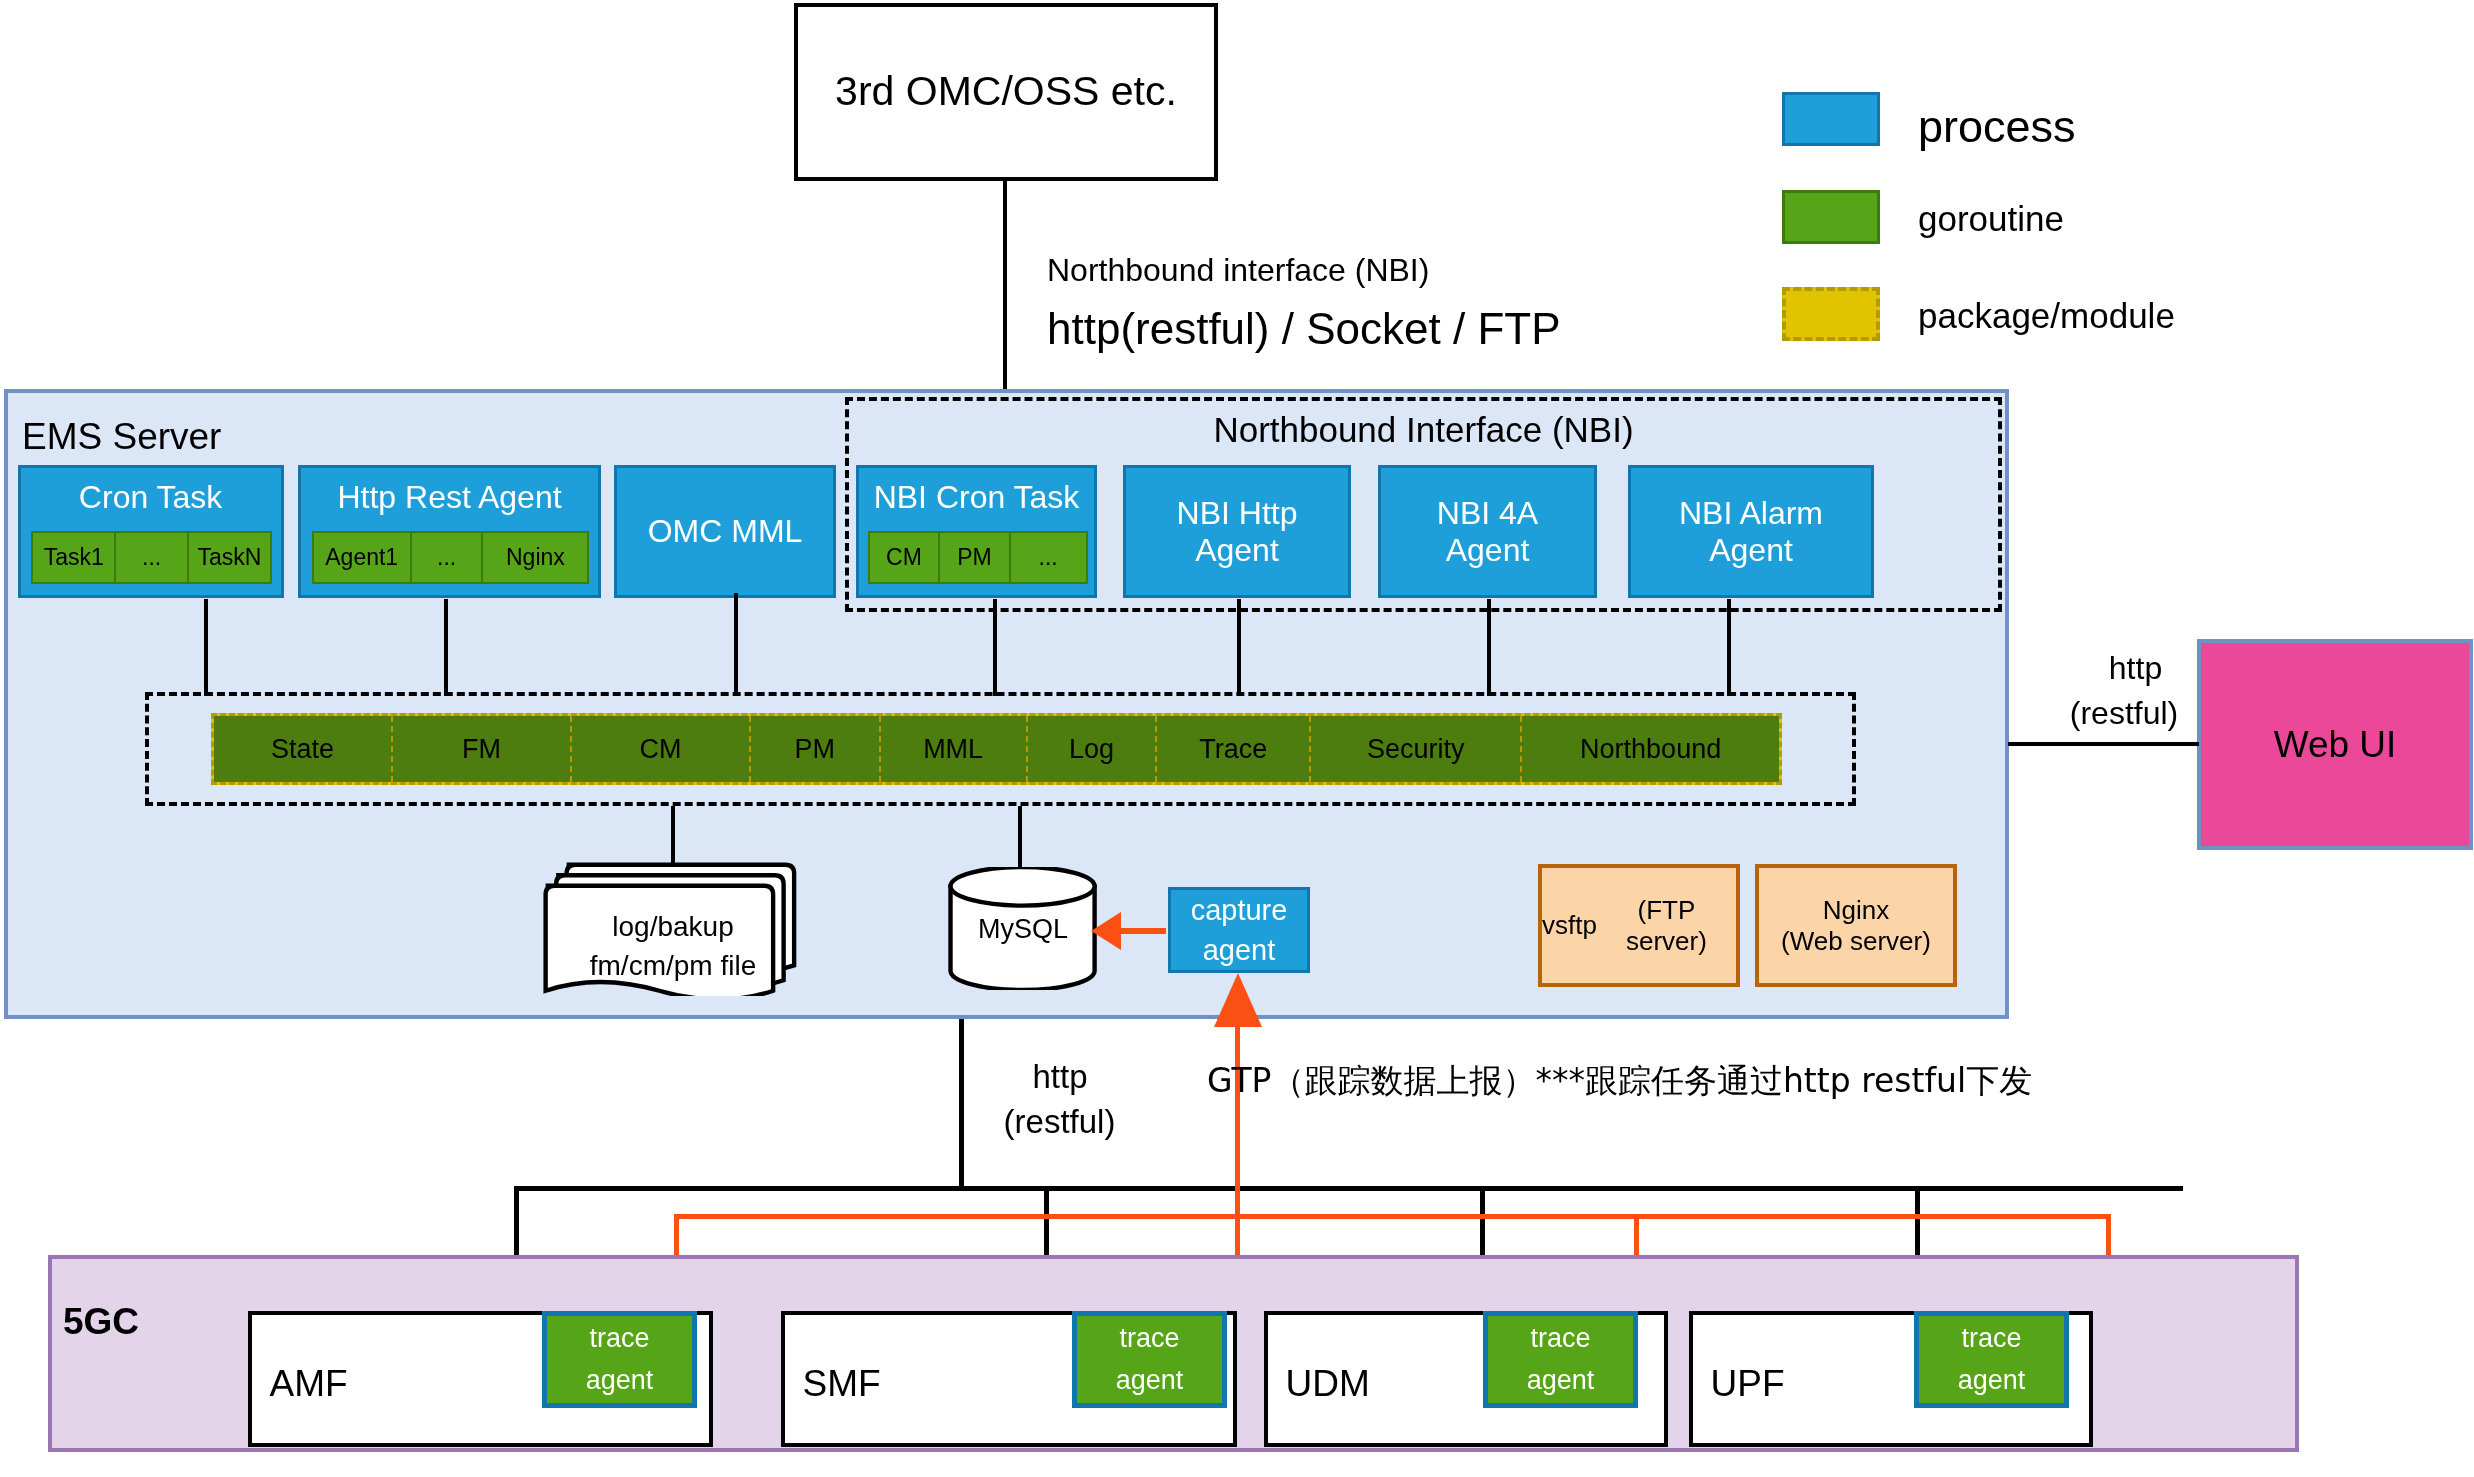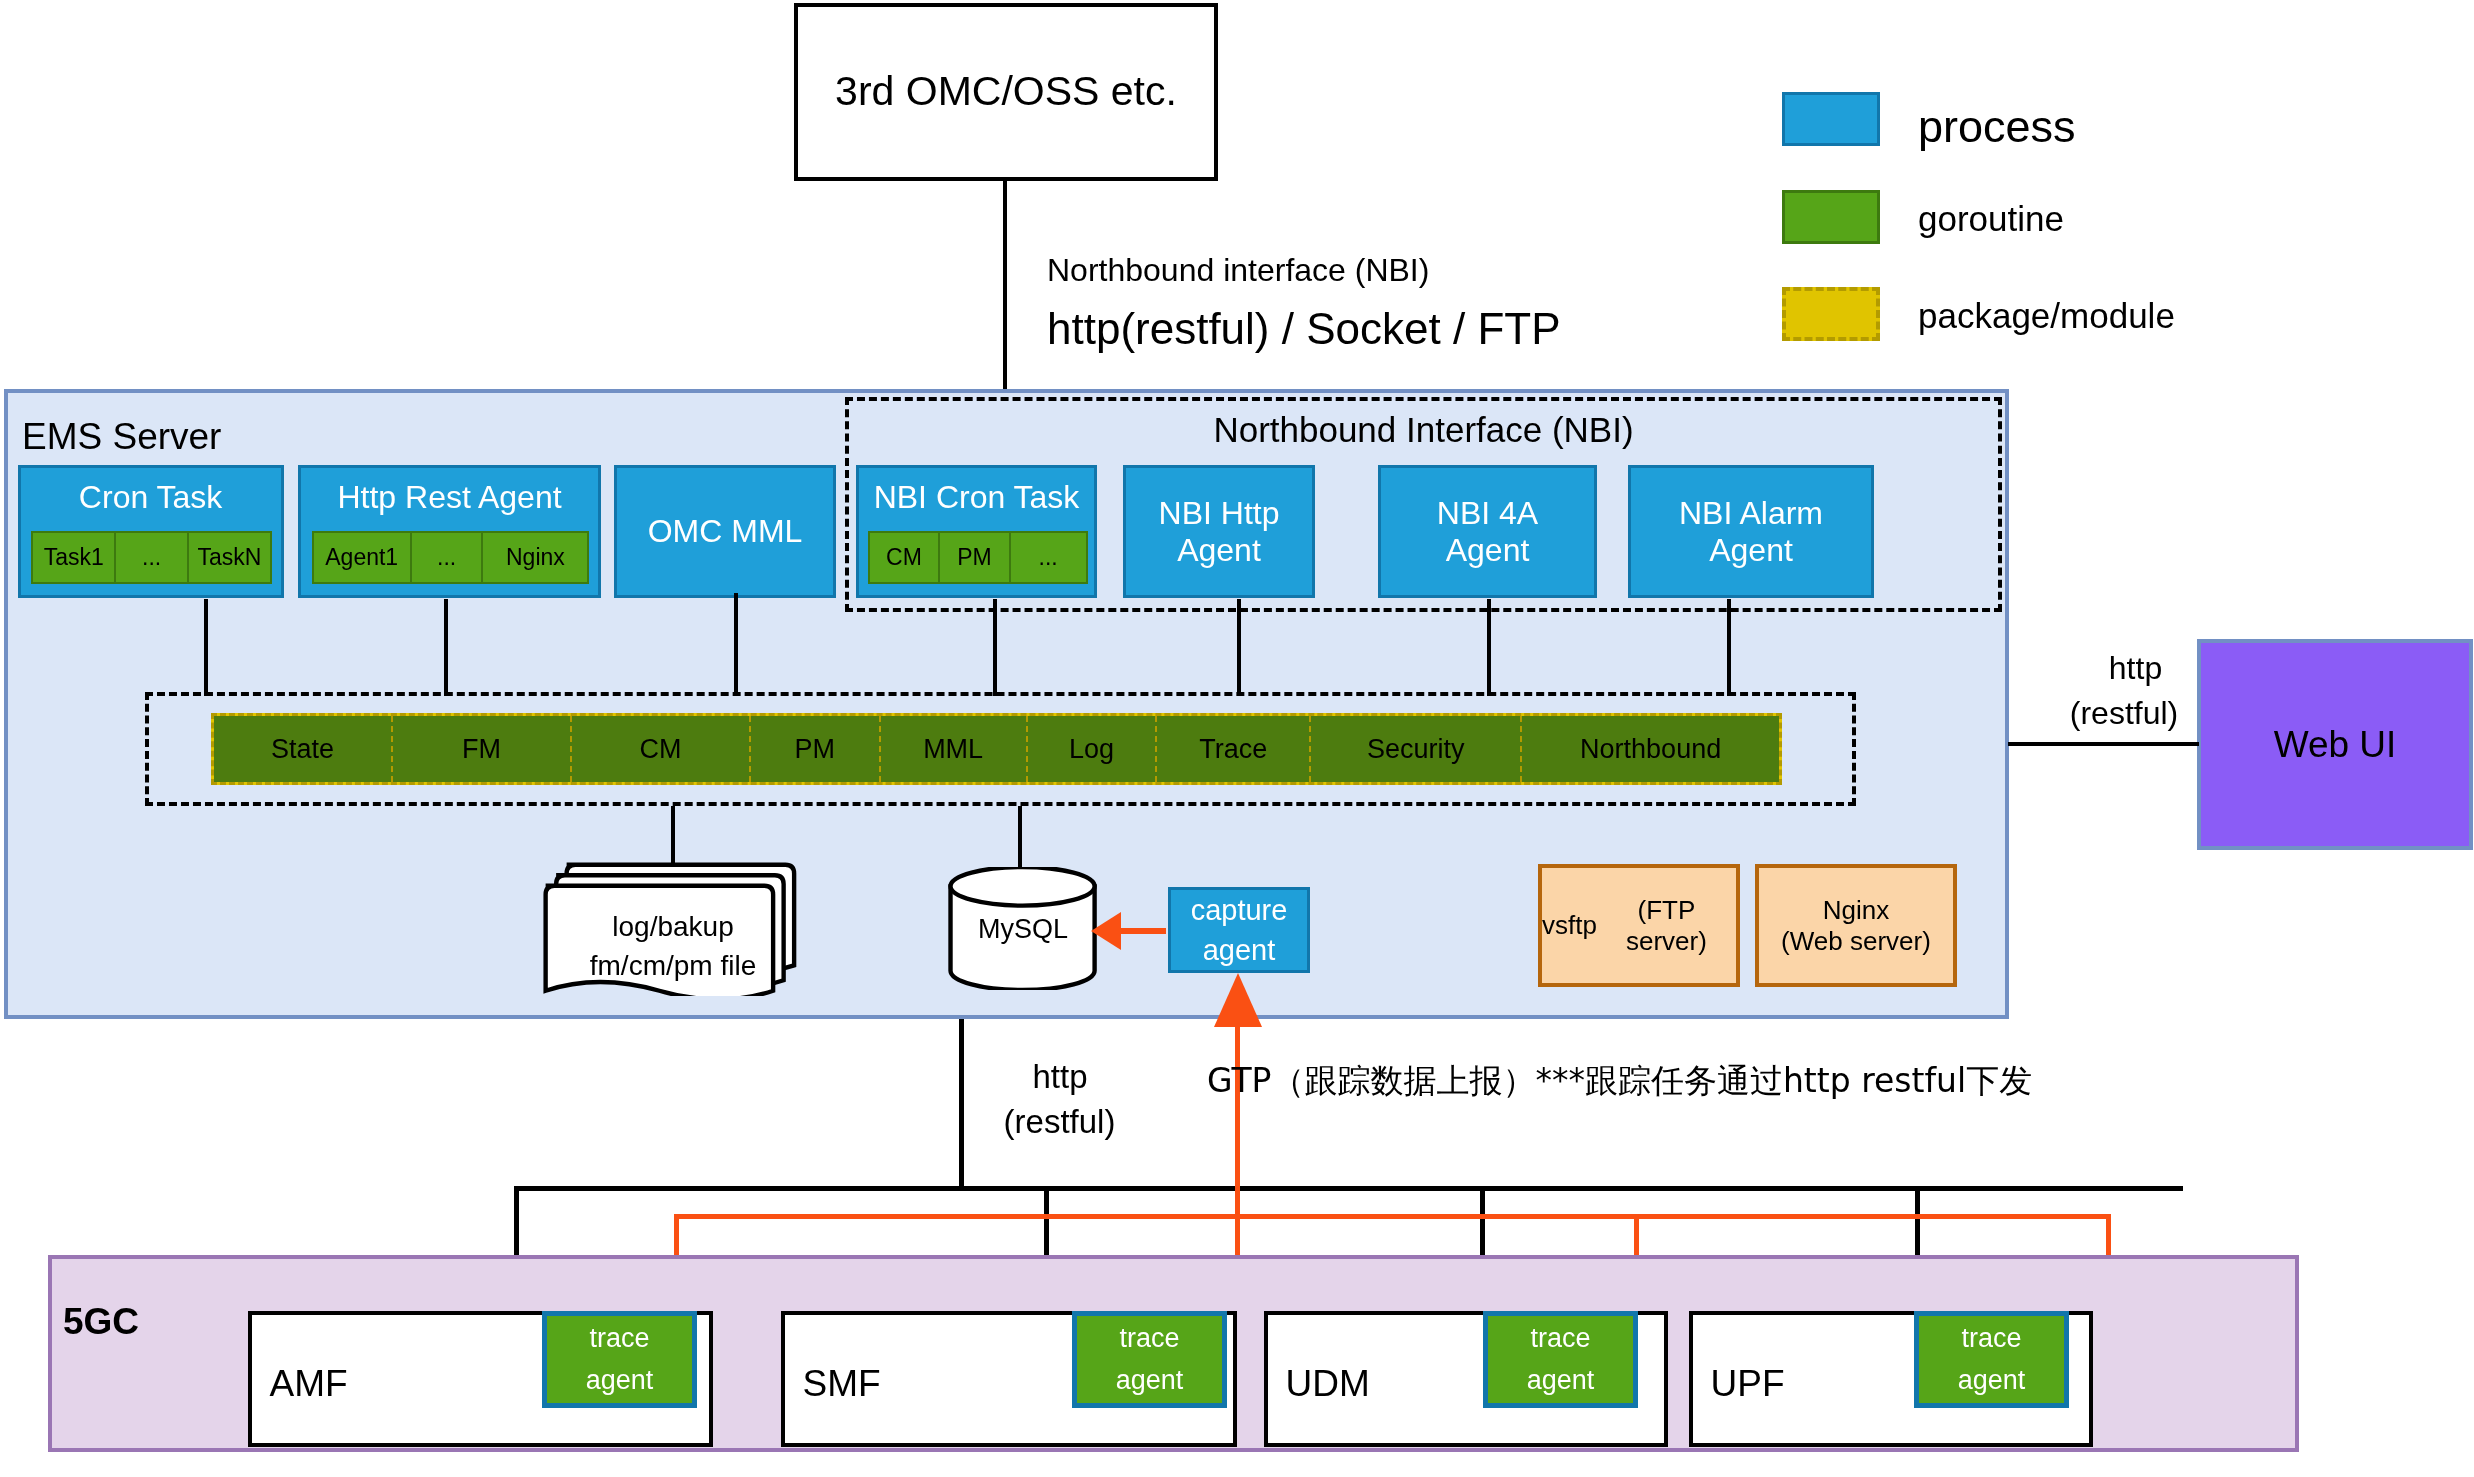--- a/index.html
+++ b/index.html
@@ -9,21 +9,21 @@
   .ctr{display:flex;align-items:center;justify-content:center;text-align:center;}
 
   
   .box-white{background:#ffffff;border:4.4px solid #000000;}
   .box-process{background:#1f9fd9;border:3.5px solid #1176ab;color:#ffffff;}
   .box-goroutine{background:#56a518;border:2.6px solid #3d7a0f;color:#000;}
   .box-module{background:#4d7c0f;}
   .box-orange{background:#fbd5a8;border:4.4px solid #b5660d;color:#000;}
   .panel-ems{background:#dbe6f7;border:4.4px solid #7290c4;}
   .panel-5gc{background:#e4d4ea;border:4.4px solid #9a76b4;}
-  .panel-webui{background:#8b5cf6;border:4.4px solid #7290c4;}
+  .panel-webui{background:#ec4899;border:4.4px solid #7290c4;}
   .dashed-black{border:4.4px dashed #000000;}
   .line-black{background:#000000;}
   .line-orange{background:#fa5013;}
 
   .lbl{position:absolute;white-space:pre;line-height:1.25;}
 </style>
 </head>
 <body>
 
 <div class="abs box-white ctr" style="left:794px;top:2.6px;width:424px;height:178px;">
@@ -77,21 +77,21 @@
 
 <div class="abs box-process" style="left:856px;top:465px;width:241px;height:133px;">
   <div class="ctr" style="height:58px;font-size:32px;">NBI Cron Task</div>
   <div class="abs" style="left:8.8px;top:63px;width:220px;height:53px;display:flex;">
     <div class="box-goroutine ctr" style="flex:1;font-size:23px;">CM</div>
     <div class="box-goroutine ctr" style="flex:1;border-left:none;font-size:23px;">PM</div>
     <div class="box-goroutine ctr" style="flex:1.1;border-left:none;font-size:23px;">...</div>
   </div>
 </div>
 
-<div class="abs box-process ctr" style="left:1123px;top:465px;width:192px;height:133px;">
+<div class="abs box-process ctr" style="left:1123px;top:465px;width:228px;height:133px;">
   <span style="font-size:32px;white-space:pre-line;">NBI Http
 Agent</span>
 </div>
 
 <div class="abs box-process ctr" style="left:1378px;top:465px;width:219px;height:133px;">
   <span style="font-size:32px;white-space:pre-line;">NBI 4A
 Agent</span>
 </div>
 
 <div class="abs box-process ctr" style="left:1628px;top:465px;width:246px;height:133px;">

